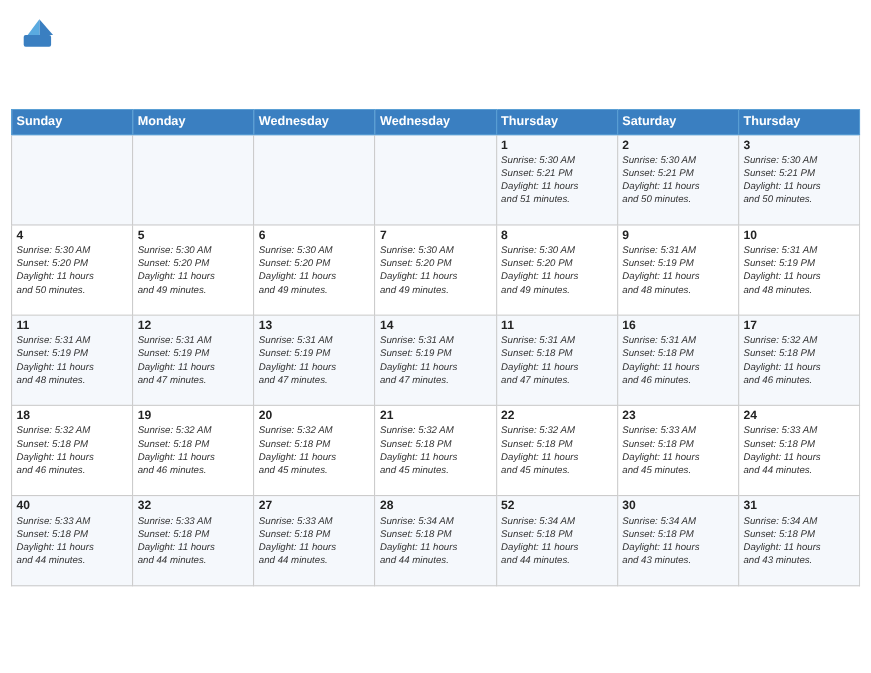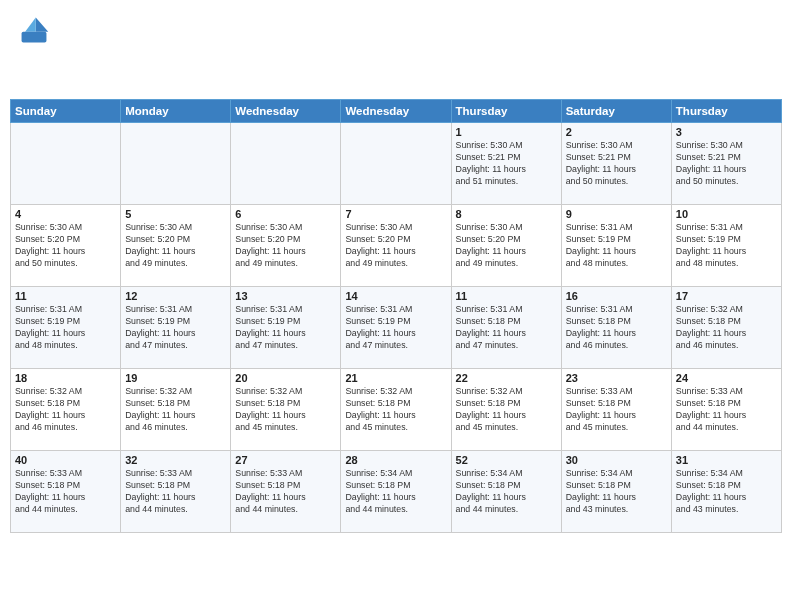--- a/index.html
+++ b/index.html
@@ -92,20 +92,21 @@
       font-size: 11px;
       font-weight: bold;
       color: #222;
       display: block;
       margin-bottom: 2px;
     }
     .day-info {
       font-size: 8.8px;
       color: #333;
       line-height: 1.35;
+      font-style: italic;
     }
     td.empty {
       background: #f5f8fc;
     }
   </style>
 </head>
 <body>
 
 <div class="page">
   <div class="header">

